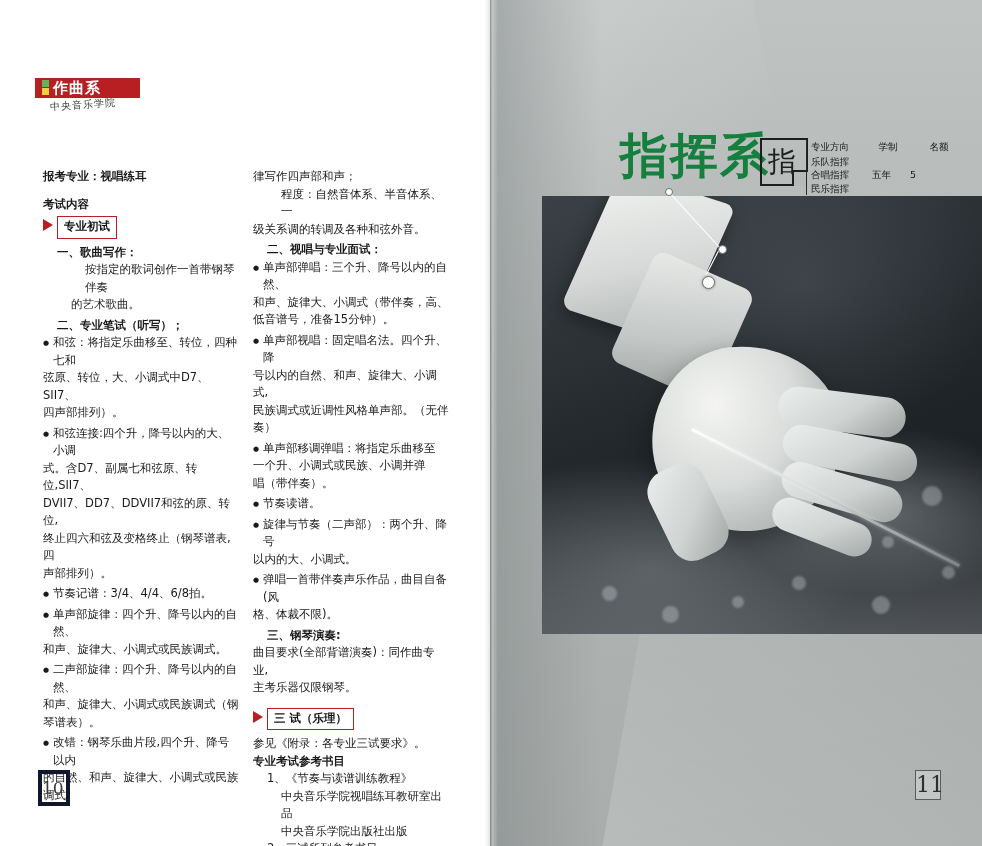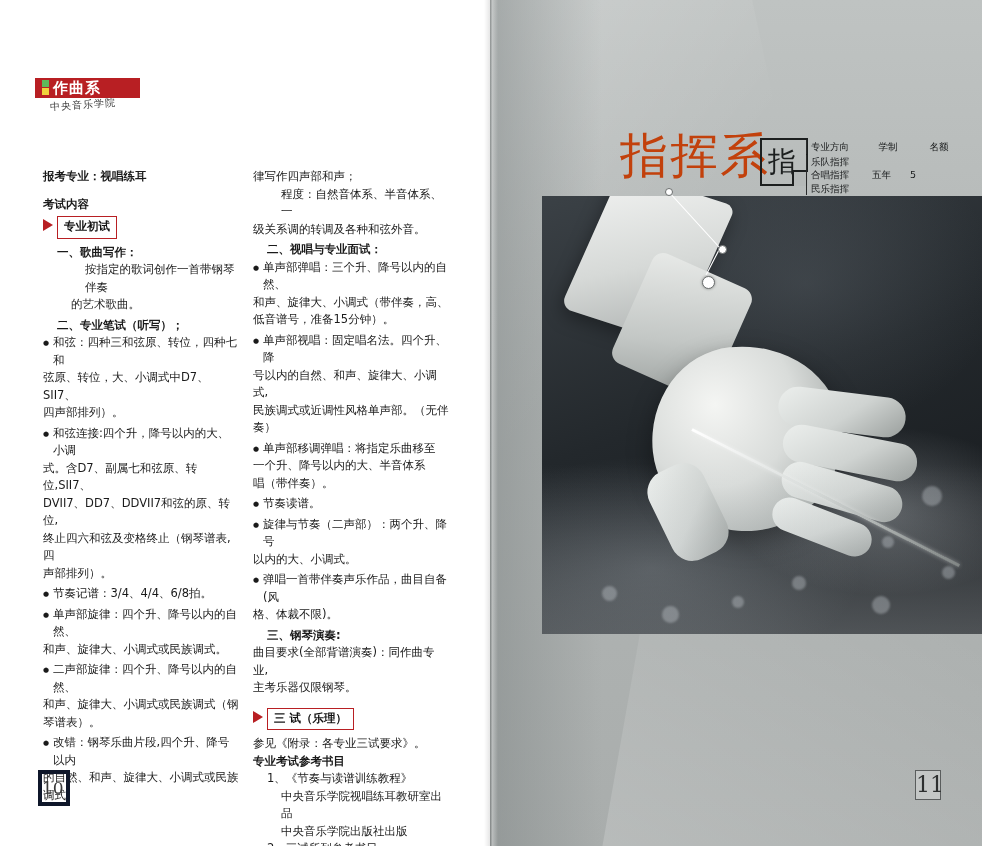--- a/index.html
+++ b/index.html
@@ -206,22 +206,22 @@
   }
 
   
   .big-title {
     position: absolute;
     left: 620px;
     top: 128px;
     font-size: 48px;
     line-height: 54px;
     letter-spacing: 2px;
-    color: #c2410c;
-    font-weight: normal;
+    color: #15803d;
+    font-weight: bold;
     font-family: "DejaVu Serif", "Liberation Serif", serif;
   }
   .title-stamp {
     position: absolute;
     left: 760px;
     top: 138px;
     width: 44px;
     height: 44px;
     border: 2px solid #1c1f1f;
   }
@@ -420,21 +420,21 @@
       <span class="tri"></span>
       <span class="redbox">专业初试</span>
     </div>
 
     <div>
       <div class="indent1 t-bold">一、歌曲写作：</div>
       <div class="indent3">按指定的歌词创作一首带钢琴伴奏</div>
       <div class="indent2">的艺术歌曲。</div>
       <div class="sp-3"></div>
       <div class="indent1 t-bold">二、专业笔试（听写）；</div>
-      <div class="bullet">和弦：四种三和弦原、转位，四种七和</div>
+      <div class="bullet">和弦：将指定乐曲移至、转位，四种七和</div>
       <div>弦原、转位，大、小调式中D7、SII7、</div>
       <div>四声部排列）。</div>
       <div class="sp-3"></div>
       <div class="bullet">和弦连接:四个升，降号以内的大、小调</div>
       <div>式。含D7、副属七和弦原、转位,SII7、</div>
       <div>DVII7、DD7、DDVII7和弦的原、转位,</div>
       <div>终止四六和弦及变格终止（钢琴谱表,四</div>
       <div>声部排列）。</div>
       <div class="sp-3"></div>
       <div class="bullet">节奏记谱：3/4、4/4、6/8拍。</div>
@@ -464,21 +464,21 @@
     <div class="bullet">单声部弹唱：三个升、降号以内的自然、</div>
     <div>和声、旋律大、小调式（带伴奏，高、</div>
     <div>低音谱号，准备15分钟）。</div>
     <div class="sp-3"></div>
     <div class="bullet">单声部视唱：固定唱名法。四个升、降</div>
     <div>号以内的自然、和声、旋律大、小调式,</div>
     <div>民族调式或近调性风格单声部。（无伴</div>
     <div>奏）</div>
     <div class="sp-3"></div>
     <div class="bullet">单声部移调弹唱：将指定乐曲移至</div>
-    <div>一个升、降号以内的大、半音体系</div>
+    <div>一个升、小调式或民族、小调并弹</div>
     <div>唱（带伴奏）。</div>
     <div class="sp-3"></div>
     <div class="bullet">节奏读谱。</div>
     <div class="sp-3"></div>
     <div class="bullet">旋律与节奏（二声部）：两个升、降号</div>
     <div>以内的大、小调式。</div>
     <div class="sp-3"></div>
     <div class="bullet">弹唱一首带伴奏声乐作品，曲目自备(风</div>
     <div>格、体裁不限)。</div>
     <div class="sp-3"></div>

